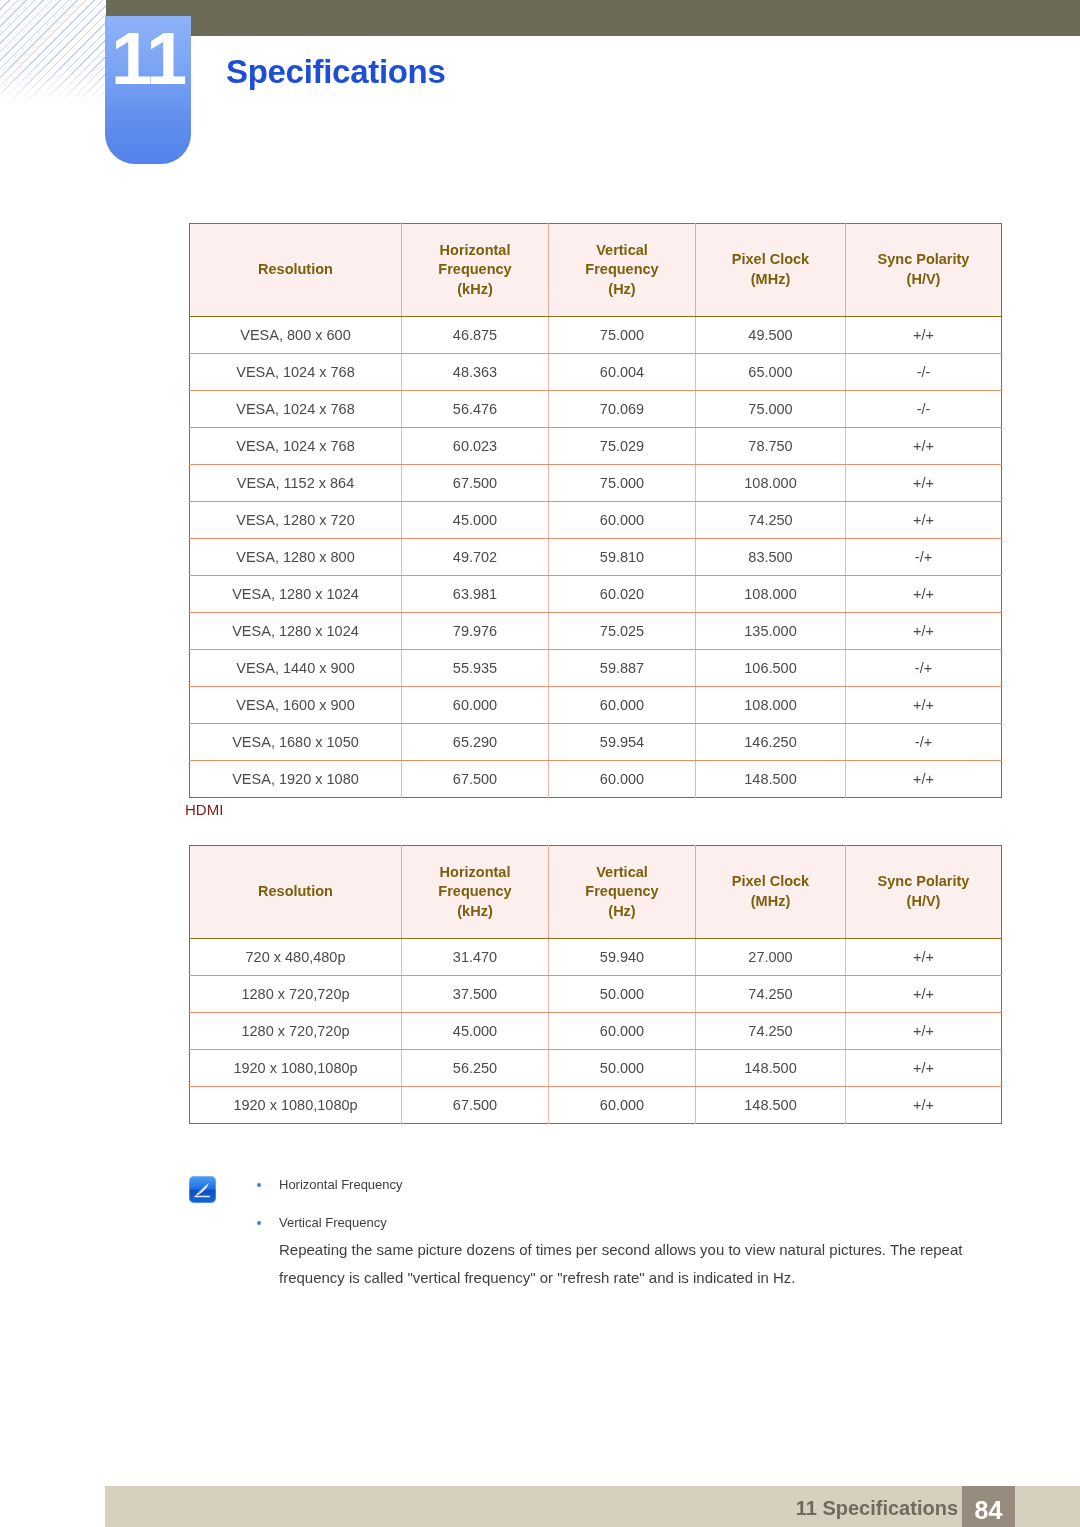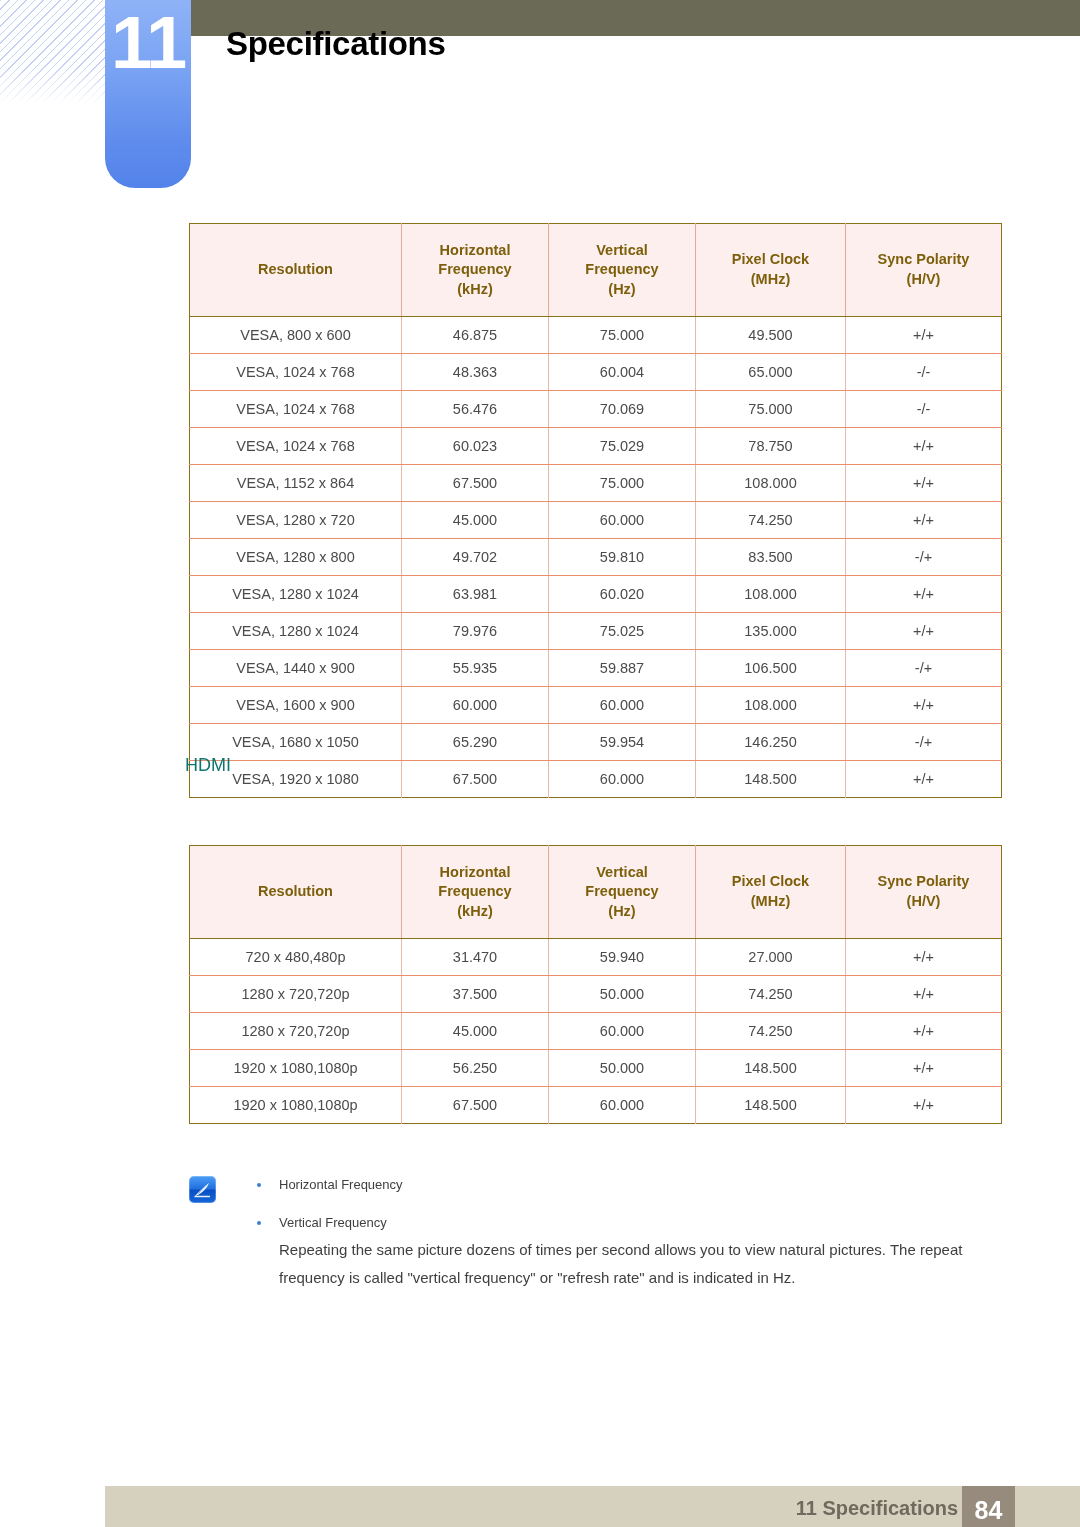--- a/index.html
+++ b/index.html
@@ -50,23 +50,23 @@
     position: absolute;
     left: 106px;
     top: 0;
     width: 974px;
     height: 36px;
     background: #6b6a56;
   }
   .chapter-badge {
     position: absolute;
     left: 105px;
-    top: 0;
+    top: 16px;
     width: 86px;
-    height: 188px;
+    height: 148px;
     border-bottom-left-radius: 30px;
     border-bottom-right-radius: 30px;
     background: linear-gradient(to bottom, #8fb2f7 0%, #7ba4f3 35%, #5f8ced 75%, #5383ea 100%);
     overflow: hidden;
   }
   .chapter-num {
     position: absolute;
     left: 0;
     top: 6px;
     width: 86px;
@@ -74,24 +74,24 @@
     font-family: "Liberation Sans", sans-serif;
     font-size: 74px;
     font-weight: bold;
     color: #ffffff;
     letter-spacing: -2px;
     line-height: 1;
   }
   .chapter-title {
     position: absolute;
     left: 226px;
-    top: 25px;
+    top: 53px;
     font-size: 33px;
     font-weight: bold;
-    color: #000000;
+    color: #1d4ed8;
     letter-spacing: -0.3px;
   }
 
   
   .spec-table {
     border-collapse: collapse;
     table-layout: fixed;
     width: 812px;
     margin: 0;
     border: 1px solid #8b7219;
@@ -130,23 +130,23 @@
   }
   .spec-table tbody td:last-child { border-right: none; }
   .spec-table tbody tr:last-child td { border-bottom: none; }
 
   .table-wrap-1 { position: absolute; left: 189px; top: 223px; }
   .table-wrap-2 { position: absolute; left: 189px; top: 845px; }
 
   .hdmi-label {
     position: absolute;
     left: 185px;
-    top: 755px;
-    font-size: 18px;
-    color: #0f766e;
+    top: 801px;
+    font-size: 15px;
+    color: #7f1d1d;
   }
 
   
   .note-block {
     position: absolute;
     left: 189px;
     top: 1172px;
     width: 830px;
   }
   .note-icon {

